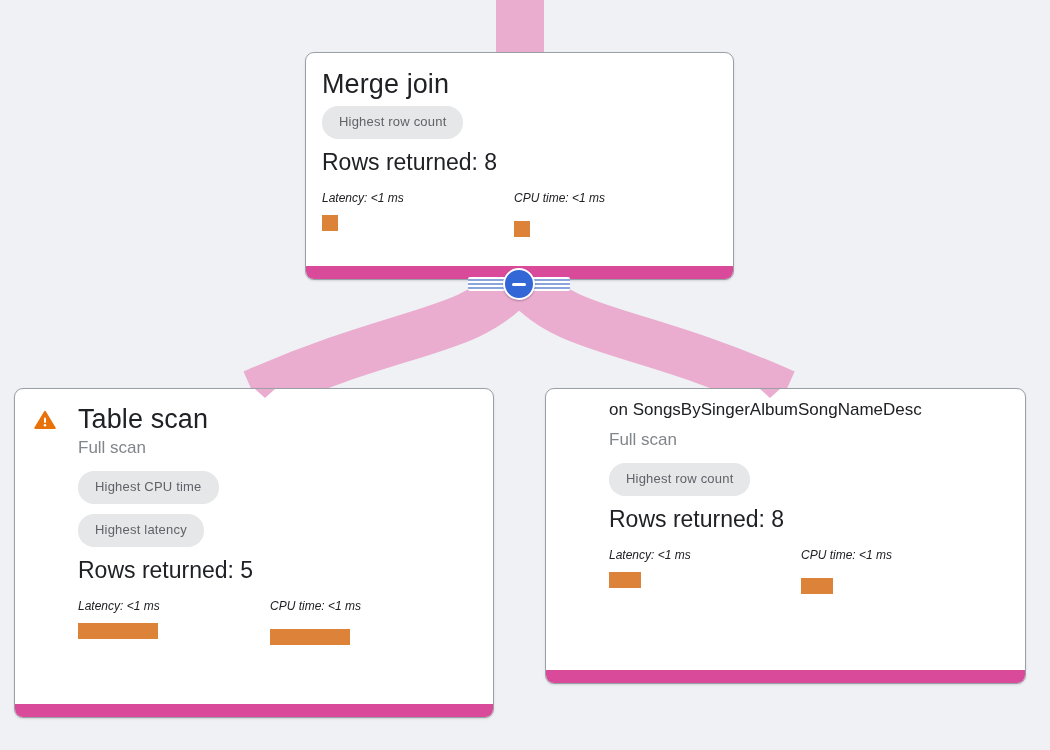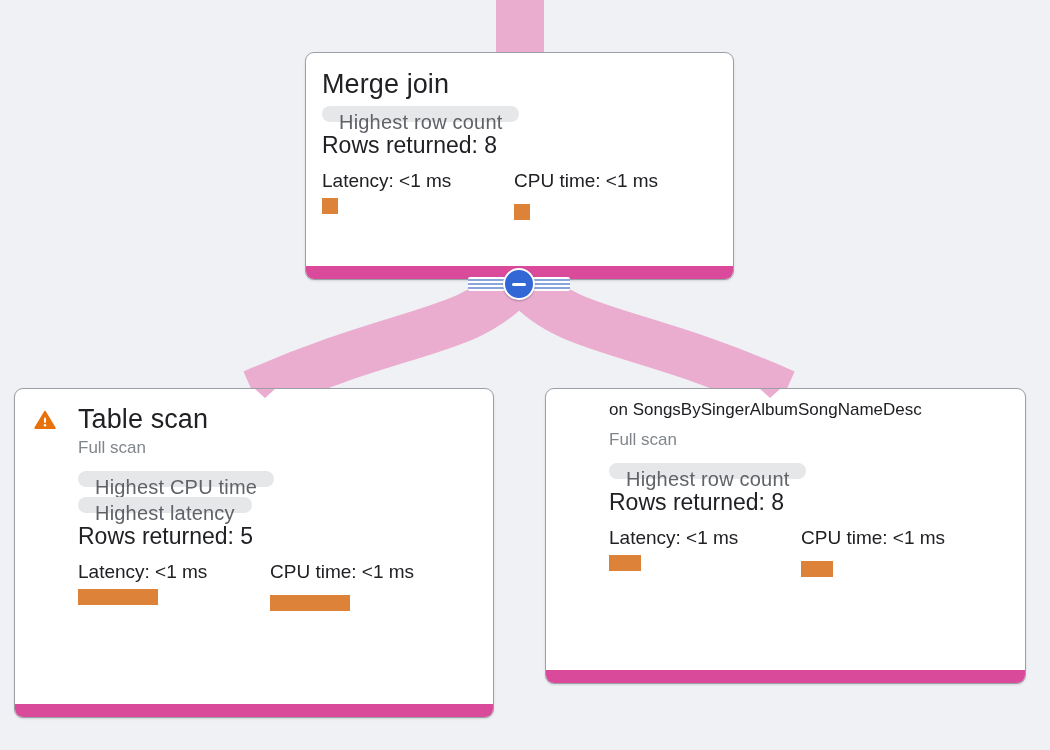--- a/index.html
+++ b/index.html
@@ -39,28 +39,28 @@
     letter-spacing: 0.1px; color: var(--text-primary);
   }
   .merge-content { padding: 17px 16px 0 16px; }
   .scan-head { display: flex; align-items: flex-start; padding: 16px 4px 0 19px; }
   .warning-icon { flex: none; width: 22px; height: 20px; margin: 5px 22px 0 0; }
   .scan-body { padding: 0 16px 0 63px; }
   .subtitle { margin-top: 6px; font-size: 17px; line-height: 30px; color: var(--text-primary); }
   .scan-mode { font-size: 17px; line-height: 30px; color: var(--text-secondary); }
   .badges { margin-top: 8px; display: flex; flex-direction: column; align-items: flex-start; gap: 10px; }
   .badge {
-    height: 16px; line-height: 32px; padding: 0 17px; border-radius: 16px;
+    height: 33px; line-height: 32px; padding: 0 17px; border-radius: 16px;
     background: var(--badge-bg); color: var(--badge-text);
-    font-size: 20px; letter-spacing: 0.2px; white-space: nowrap;
+    font-size: 13px; letter-spacing: 0.2px; white-space: nowrap;
   }
   .rows-line { margin-top: 10px; font-size: 23px; line-height: 26px; color: var(--text-primary); }
   .metrics { margin-top: 10px; display: flex; }
   .metric { width: 192px; }
-  .metric-label { font-size: 19px; line-height: 26px; color: var(--text-primary); white-space: nowrap; }
+  .metric-label { font-size: 12px; line-height: 26px; color: var(--text-primary); white-space: nowrap; font-style: italic; }
   .metric-bar { margin-top: 4px; height: 16px; background: var(--metric-orange); }
   .metric.cpu .metric-bar { margin-top: 10px; }
 
   
   .collapse-strip {
     position: absolute; z-index: 4; left: 468px; top: 277px; width: 102px; height: 14px;
     border-radius: 2px;
     background: linear-gradient(to bottom,
       #ffffff 0 2px,  var(--collapse-stripe) 2px 4px,
       #ffffff 4px 6px, var(--collapse-stripe) 6px 8px,

